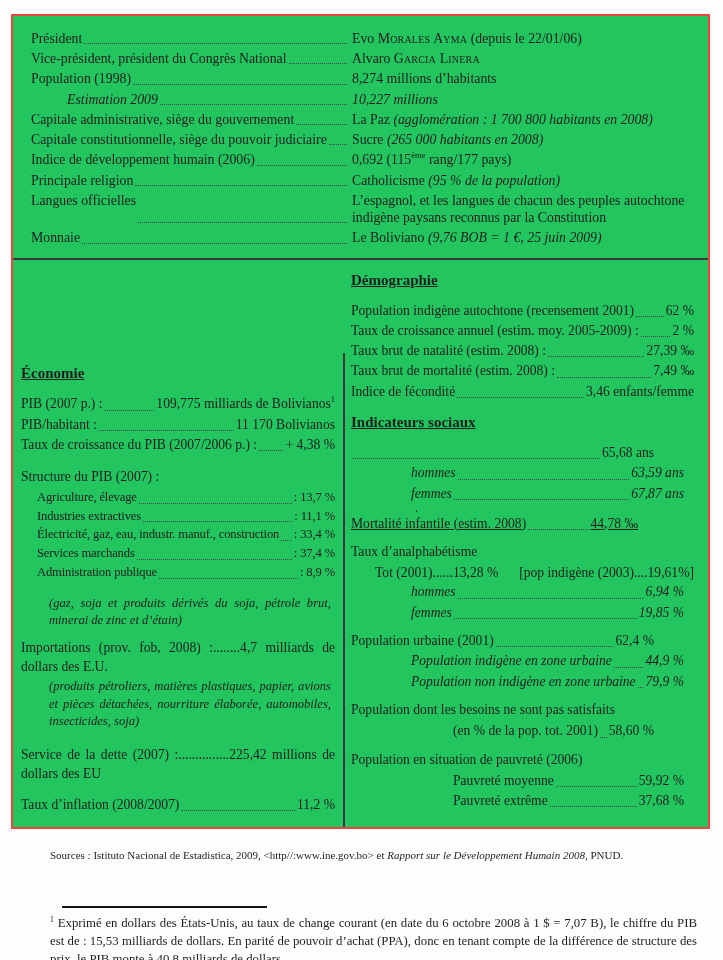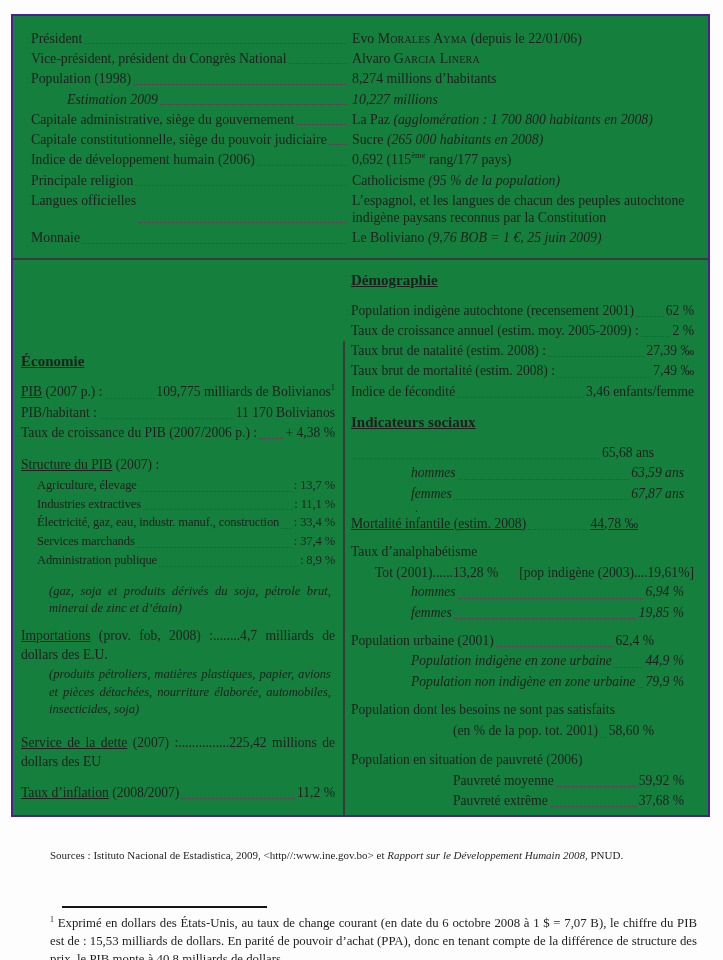--- a/index.html
+++ b/index.html
@@ -1,39 +1,39 @@
 <!DOCTYPE html>
 <html><head>
 <meta charset="utf-8">
 <style>
   html,body{margin:0;padding:0;}
   body{
     position:relative;width:723px;height:960px;background:#fdfdfd;
     font-family:"Liberation Serif",serif;color:#1e1e1e;overflow:hidden;
   }
   .doc{position:absolute;left:11px;top:14px;width:699px;box-sizing:border-box;
-       border:2px solid #4c1d95;background:#15803d;}
+       border:2px solid #ef4444;background:#22c55e;}
   
   .top{padding:14px 12px 8px 18px;border-bottom:2px solid #3a3a3a;font-size:13.8px;}
   .t-row{display:flex;line-height:1.25;margin-bottom:3px;}
   .t-lbl{flex:0 0 318px;display:flex;min-width:0;}
   .t-lbl .txt{white-space:nowrap;}
   .t-val{flex:1;padding-left:3px;min-width:0;}
   .t-est{font-style:italic;}
   .t-est .txt{margin-left:36px;}
   .lead{flex:1 1 auto;min-width:4px;margin:0 2px 3px 2px;border-bottom:1.6px dotted #474747;}
   sup{font-size:0.62em;vertical-align:super;line-height:0;}
-  .u{text-decoration:underline;}
+  .u{}
   .it{font-style:italic;}
   .caps{font-variant:small-caps;letter-spacing:0.2px;}
   
   .cols{display:flex;align-items:flex-end;font-size:13.6px;}
   .col-l{flex:0 0 332px;box-sizing:border-box;border-right:2px solid #3a3a3a;
          padding:10px 8px 12px 8px;}
-  .col-r{flex:1;box-sizing:border-box;padding:10px 14px 4px 6px;}
+  .col-r{flex:1;box-sizing:border-box;padding:10px 14px 16px 6px;}
   .sec{font-weight:bold;text-decoration:underline;font-size:15px;margin:2px 0 12px 0;}
   .row{display:flex;line-height:1.42;margin-bottom:1px;min-width:0;}
   .row .lbl{min-width:0;}
   .row .val{white-space:nowrap;}
   .blk{margin:0 0 2px 0;line-height:1.42;}
   .just{text-align:justify;}
   .struct{font-size:12.6px;letter-spacing:-0.15px;}
   .ind-st{margin-left:16px;}
   .note{margin:0 4px 8px 28px;font-size:12.6px;font-style:italic;line-height:1.38;text-align:justify;}
   .gap6{height:6px;}.gap8{height:8px;}.gap10{height:10px;}.gap12{height:12px;}

